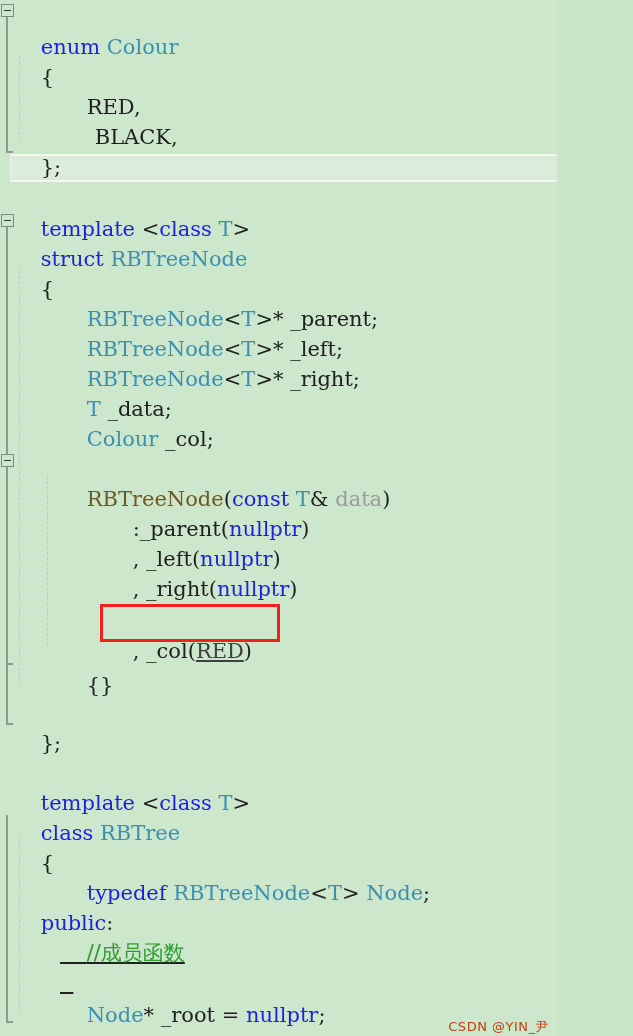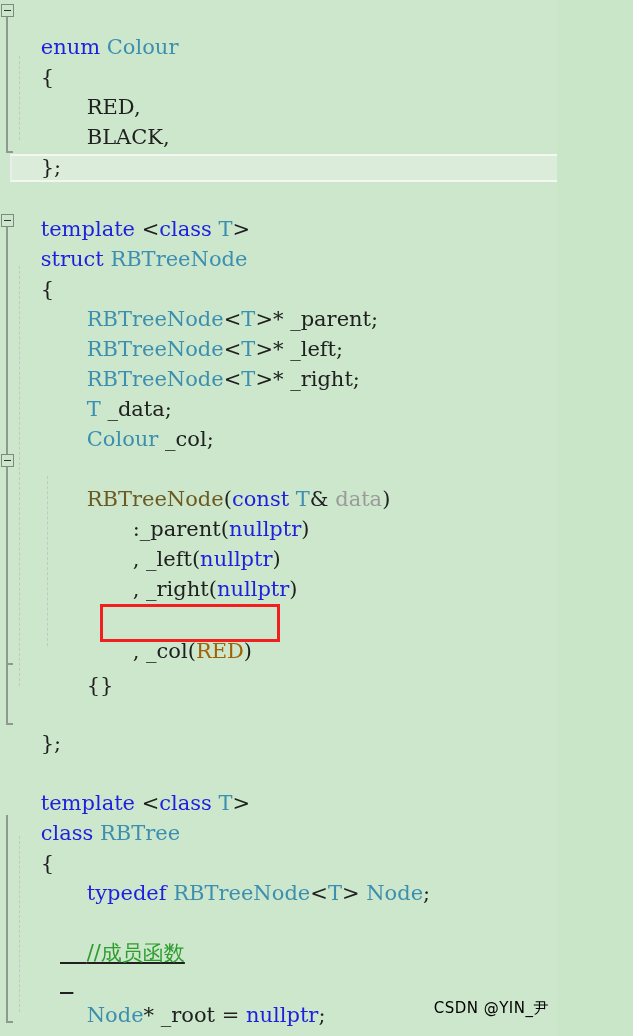--- a/index.html
+++ b/index.html
@@ -46,21 +46,21 @@
     font-size: 21px;
     color: #202020;
     letter-spacing: 0px;
   }
 
   
   .kw    { color: #1f1fe0; }          
   .type  { color: #3d8fb0; }          
   .fn    { color: #6b5a22; }          
   .param { color: #9b9b9b; }          
-  .enumv { color: #a16207; }          
+  .enumv { color: #404040; text-decoration: underline; }          
   .cmt   { color: #2f9c2f; }          
   .pn    { color: #202020; }          
 
   .cjk { font-family: "DejaVu Sans", "Liberation Sans", sans-serif; }
 
   
   .fold-box {
     position: absolute;
     width: 13px;
     height: 13px;
@@ -102,24 +102,24 @@
     border: 3px solid #f02020;
     box-sizing: border-box;
     background: transparent;
     pointer-events: none;
   }
 
   
   .watermark {
     position: absolute;
     right: 8px;
-    bottom: 18px;
+    bottom: 0;
     font-family: "DejaVu Sans", "Liberation Sans", sans-serif;
-    font-size: 15px;
-    color: #000000;
+    font-size: 13px;
+    color: #c2410c;
     letter-spacing: 0.5px;
     white-space: pre;
   }
 </style>
 </head>
 <body>
 
 <div id="editor">
 
   <div class="cur-line-band" style="top:154px;"></div>
@@ -149,21 +149,21 @@
   </div>
 
   <div class="line" style="top:32px; left:14px;">
     <span class="pn">{</span>
   </div>
 
   <div class="line" style="top:62px; left:60px;">
     <span class="pn">RED,</span>
   </div>
 
-  <div class="line" style="top:92px; left:60px;">
+  <div class="line" style="top:92px; left:68px;">
     <span class="pn">BLACK,</span>
   </div>
 
   <div class="line" style="top:122px; left:14px;">
     <span class="pn">};</span>
   </div>
 
   <div class="line" style="top:154px; left:14px;"></div>
 
   <div class="line" style="top:184px; left:14px;">
@@ -242,20 +242,23 @@
   </div>
 
   <div class="line" style="top:818px; left:14px;">
     <span class="pn">{</span>
   </div>
 
   <div class="line" style="top:848px; left:60px;">
     <span class="kw">typedef</span><span class="pn"> </span><span class="type">RBTreeNode</span><span class="pn">&lt;</span><span class="type">T</span><span class="pn">&gt;</span><span class="pn"> </span><span class="type">Node</span><span class="pn">;</span>
   </div>
 
+  <div class="line" style="top:878px; left:14px;">
+    <span class="kw">public</span><span class="pn">:</span>
+  </div>
 
   <div class="line" style="top:908px; left:60px;text-decoration:underline;">
     <span class="cmt cjk">//成员函数</span>
   </div>
 
 
   <div class="line" style="top:970px; left:60px;">
     <span class="type">Node</span><span class="pn">* _root = </span><span class="kw">nullptr</span><span class="pn">;</span>
   </div>
 

